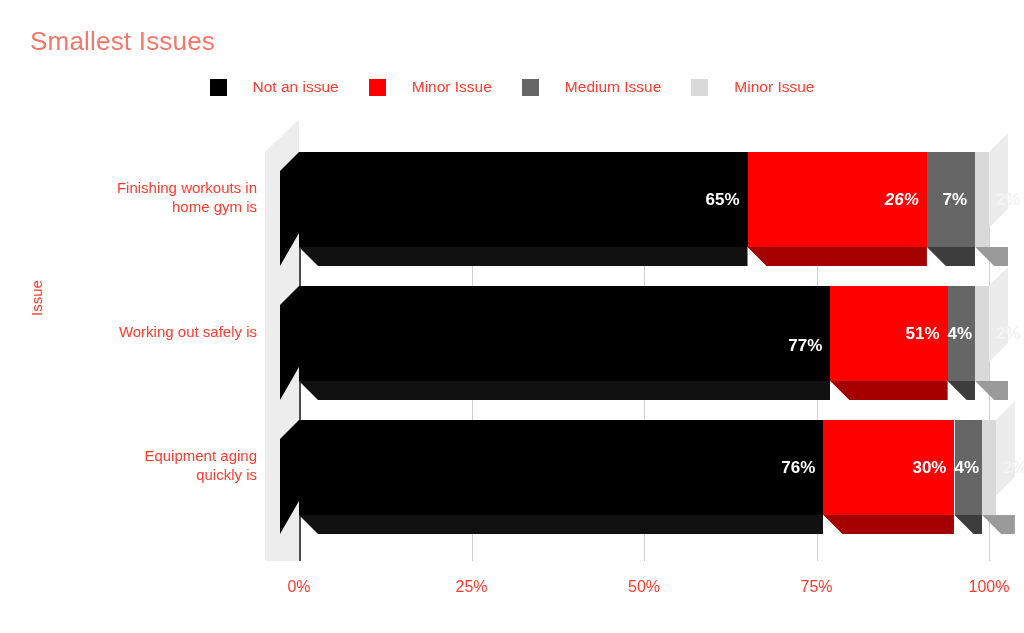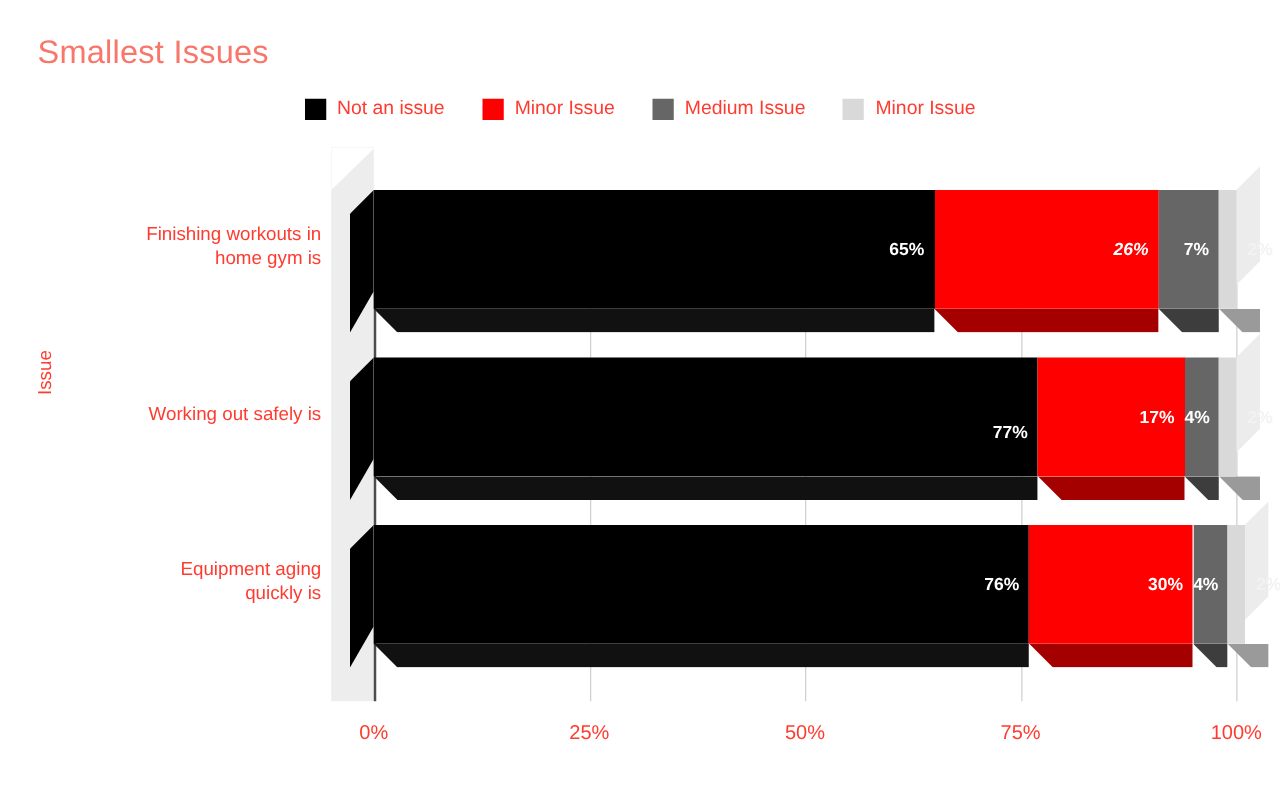--- a/index.html
+++ b/index.html
@@ -33,21 +33,21 @@
     left: 0; top: 78px;
     width: 1024px;
     display: flex;
     justify-content: center;
     align-items: center;
     gap: 30px;
   }
   .legend-item {
     display: flex;
     align-items: center;
-    gap: 9px;
+    gap: 26px;
     justify-content: center;
   }
   .legend-swatch {
     width: 17px; height: 17px;
     display: inline-block;
   }
   .legend-label {
     font-size: 15.5px;
     color: #ff3b30;
     white-space: nowrap;
@@ -122,21 +122,21 @@
   .seg-right {
     position: absolute;
     top: -19px;
     width: 19px; height: 114px;
     clip-path: polygon(0 19px, 100% 0, 100% 76px, 0 95px);
   }
   .seg-label {
     position: absolute;
     top: 0; height: 95px;
     line-height: 95px;
-    font-size: 14px;
+    font-size: 17px;
     font-weight: bold;
     color: #ffffff;
     white-space: nowrap;
     text-align: right;
   }
   .seg-label.faint { color: #f2f2f2; }
 
   
   .ycat {
     position: absolute;
@@ -231,21 +231,21 @@
         <div class="seg" style="left: 34px; width: 531.3px;">
           <div class="seg-bottom" style="width: 531.3px; background: rgb(17, 17, 17);"></div>
           <div class="seg-left" style="background: rgb(0, 0, 0);"></div>
           <div class="seg-face" style="background: rgb(0, 0, 0);"></div>
         </div>
         <div class="seg-label" style="left: 34px; width: 523.3px; margin-top: 12px;">77%</div>
         <div class="seg" style="left: 565.3px; width: 117.3px;">
           <div class="seg-bottom" style="width: 117.3px; background: rgb(165, 0, 0);"></div>
           <div class="seg-face" style="background: rgb(255, 0, 0);"></div>
         </div>
-        <div class="seg-label" style="left: 565.3px; width: 109.3px;">17%</div>
+        <div class="seg-label" style="left: 565.3px; width: 109.3px;">51%</div>
         <div class="seg" style="left: 682.6px; width: 27.6px;">
           <div class="seg-bottom" style="width: 27.6px; background: rgb(61, 61, 61);"></div>
           <div class="seg-face" style="background: rgb(102, 102, 102);"></div>
         </div>
         <div class="seg-label" style="left: 682.6px; width: 19.6px;">4%</div>
         <div class="seg" style="left: 710.2px; width: 13.8px;">
           <div class="seg-right" style="left: 13.8px; background: rgb(236, 236, 236);"></div>
           <div class="seg-bottom" style="width: 32.8px; background: rgb(154, 154, 154);"></div>
           <div class="seg-face" style="background: rgb(217, 217, 217);"></div>
         </div>

